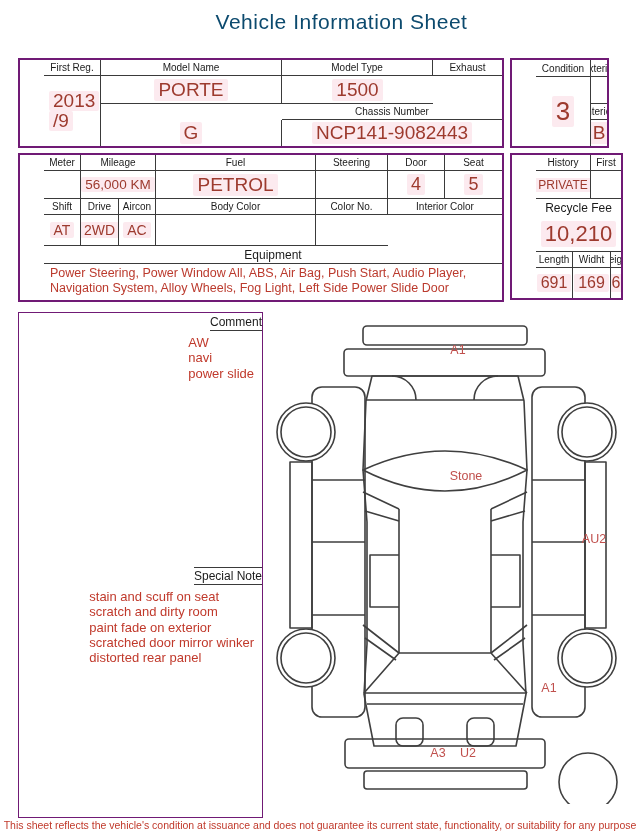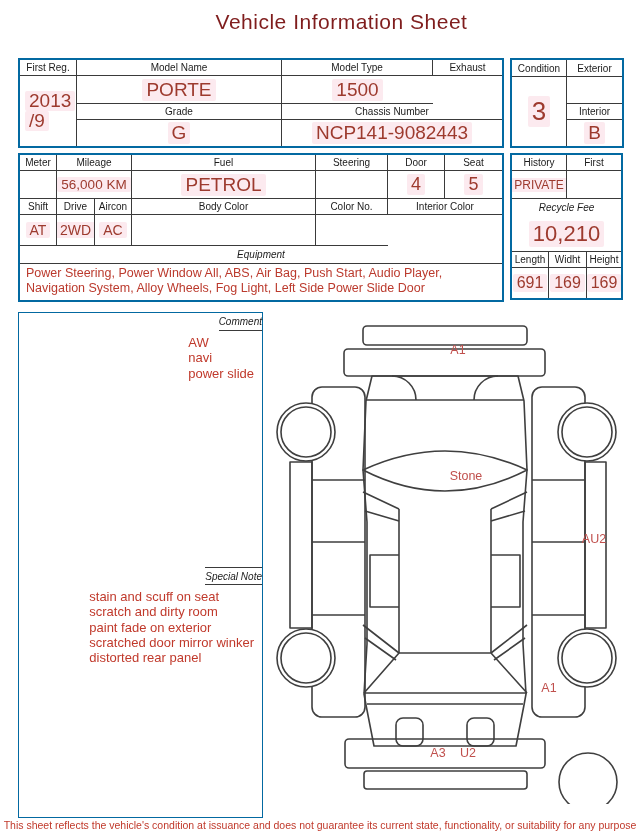--- a/index.html
+++ b/index.html
@@ -1,35 +1,35 @@
 <!DOCTYPE html>
 <html><head>
 <meta charset="utf-8">
 <style>
   html,body{margin:0;padding:0;background:#fff;}
   *{box-sizing:border-box;}
   #sheet{position:relative;width:640px;height:835px;background:#fff;
          font-family:"Liberation Sans",sans-serif;color:#1b1b1b;overflow:hidden;}
   .abs{position:absolute;}
   #title{top:10px;left:0;width:640px;text-align:center;font-size:21px;
-         letter-spacing:.5px;color:#7f1d1d;padding-left:43px;}
-  .tbl{border:2px solid #0369a1;background:#fff;}
+         letter-spacing:.5px;color:#0c4a6e;padding-left:43px;}
+  .tbl{border:2px solid #701a75;background:#fff;padding-left:24px;}
   .grid{display:grid;}
   .cell{border-right:1px solid #3a3a3a;border-bottom:1px solid #3a3a3a;
         display:flex;align-items:center;justify-content:center;overflow:hidden;}
   .cell.nr{border-right:none;} .cell.nb{border-bottom:none;}
   .hd{font-size:10px;color:#1b1b1b;}
   .val{color:#9d3a2e;font-size:19px;}
   .hl{background:#fceaef;padding:0 4px;border-radius:2px;}
   .small{font-size:13.5px;} .mid{font-size:14px;} .big{font-size:26px;} .b22{font-size:22px;}
   .num16{font-size:16px;} .num18{font-size:18px;} .p12{font-size:12px;}
   .firstreg{flex-direction:column;line-height:1.05;align-items:flex-start;padding-left:5px;}
   .col{display:flex;flex-direction:column;}
   .sechd{height:18px;border-bottom:1px solid #3a3a3a;display:flex;align-items:center;
-         justify-content:center;font-size:10px;flex:0 0 auto;font-style:italic;}
+         justify-content:center;font-size:12px;flex:0 0 auto;}
   .notes{color:#c0392b;font-size:13px;line-height:1.18;padding:4px 8px;}
   .equiptext{color:#bb3a2d;font-size:12.5px;line-height:1.18;padding:2px 6px;flex:1;}
   #footer{top:819px;left:0;width:640px;text-align:center;font-size:10.5px;color:#c0392b;}
   svg text{font-family:"Liberation Sans",sans-serif;font-size:12.5px;fill:#c0504d;}
 </style>
 </head>
 <body>
 
 <div id="sheet">
 
@@ -45,32 +45,31 @@
       <span class="hl">2013</span>
       <span class="hl">/9</span>
     </div>
     <div class="cell val">
         <span class="hl">PORTE</span>
       </div>
     <div class="cell val nr">
         <span class="hl">1500</span>
       </div>
 
-    <div class="cell hd" style="grid-row:3;grid-column:2;">Grade</div>
     <div class="cell hd nr" style="grid-row:3;grid-column:3/5;">Chassis Number</div>
 
     <div class="cell val nb" style="grid-row:4;grid-column:2;">
         <span class="hl">G</span>
       </div>
     <div class="cell val nr nb" style="grid-row:4;grid-column:3/5;">
         <span class="hl">NCP141-9082443</span>
       </div>
   </div>
 
-  <div class="abs tbl grid" style="left:510px;top:58px;width:114px;height:90px;grid-template-columns:55px 1fr;grid-template-rows:17px 27px 16px 1fr;">
+  <div class="abs tbl grid" style="left:510px;top:58px;width:99px;height:90px;grid-template-columns:55px 1fr;grid-template-rows:17px 27px 16px 1fr;">
     <div class="cell hd">Condition</div>
     <div class="cell hd nr">Exterior</div>
     <div class="cell val big nb" style="grid-row:2/5;grid-column:1;">
         <span class="hl">3</span>
       </div>
     <div class="cell nr">
         <span></span>
       </div>
     <div class="cell hd nr">Interior</div>
     <div class="cell val nr nb">

